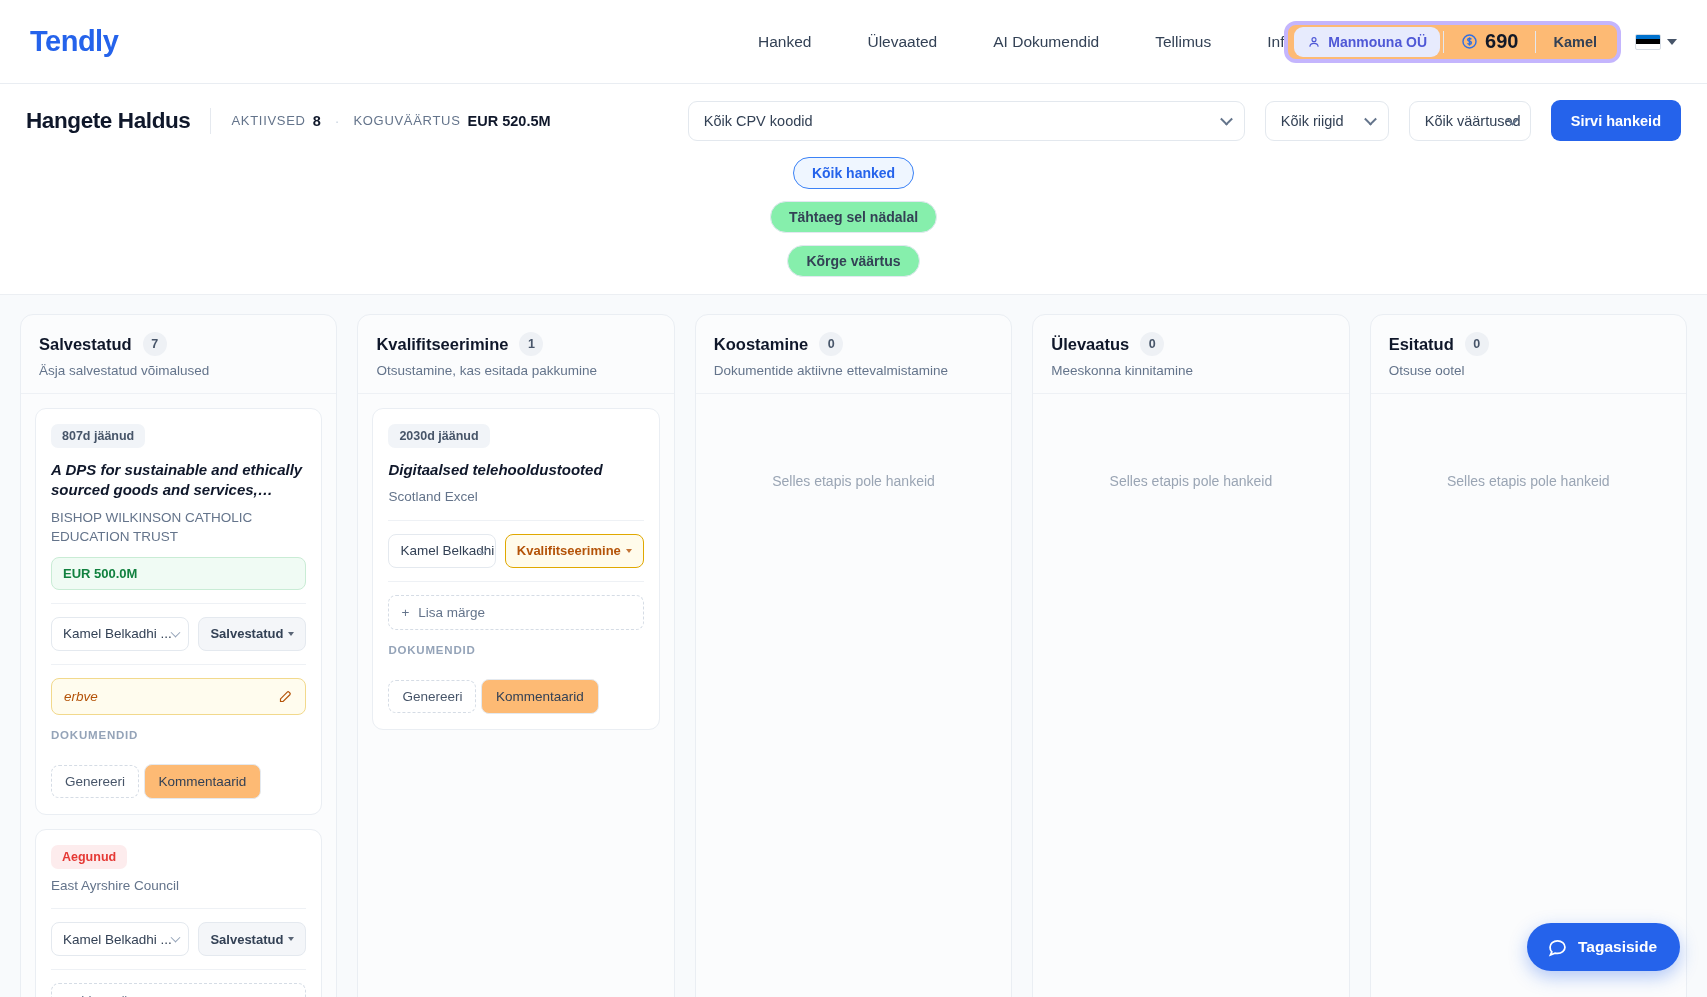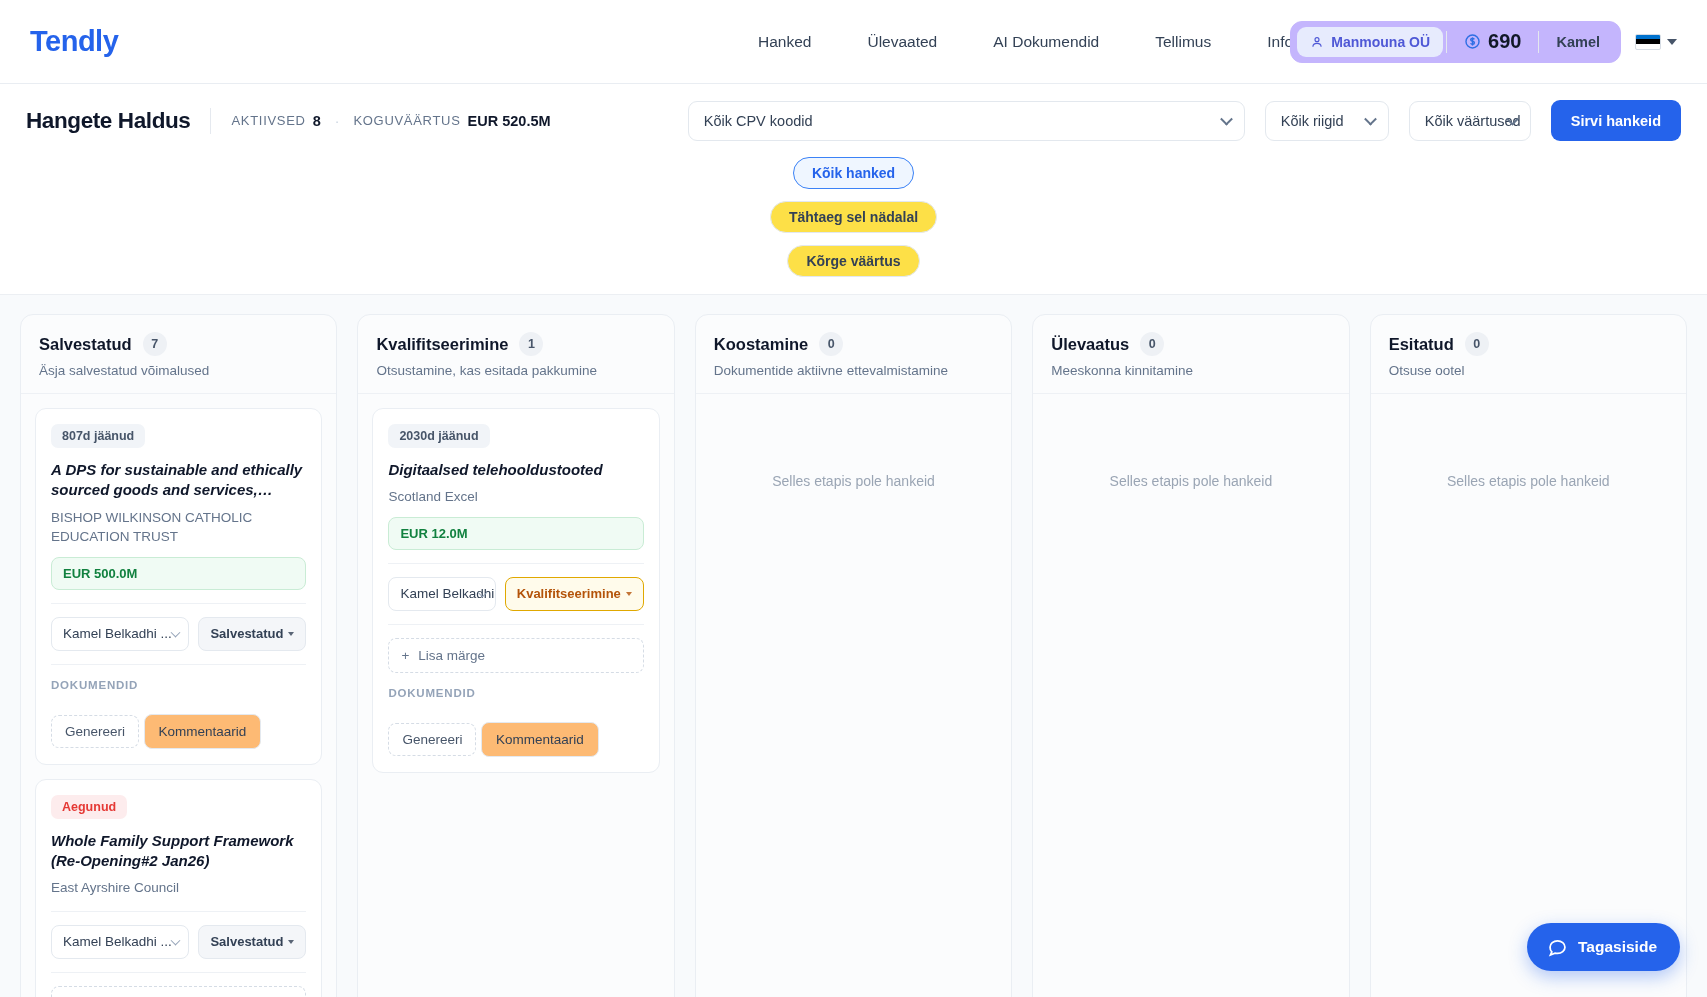--- a/index.html
+++ b/index.html
@@ -45,23 +45,23 @@
   .nav-right {
     position: absolute;
     right: 30px;
     display: flex;
     align-items: center;
     gap: 14px;
   }
   .account-pill {
     display: flex;
     align-items: center;
-    border: 1px solid #c4b5fd;
+    border: 4px solid #c4b5fd;
     border-radius: 12px;
-    background: #c4b5fd;
+    background: #fdba74;
     height: 42px;
     padding: 4px 6px;
   }
   .org-chip {
     display: flex;
     align-items: center;
     gap: 7px;
     background: #e7ebfd;
     border-radius: 9px;
     padding: 7px 13px;
@@ -154,21 +154,21 @@
 
   .chips {
     display: flex; align-items: center; gap: 12px;
     padding: 16px 0 17px 0;
     flex-direction: column;
   }
   .chip {
     height: 32px;
     border-radius: 16px;
     border: 1px solid #e2e8f0;
-    background: #fde047;
+    background: #86efac;
     color: #334155;
     font-size: 14px; font-weight: 600;
     display: flex; align-items: center;
     padding: 0 18px;
     cursor: pointer;
     white-space: nowrap;
   }
   .chip.active {
     border-color: #3b82f6;
     background: #eff6ff;
@@ -432,28 +432,33 @@
           <div class="owner-select">
             <span>Kamel Belkadhi ...</span>
             <span class="chev"></span>
           </div>
           <div class="stage-btn stage-gray">
             <span>Salvestatud</span>
             <span class="tri-down"></span>
           </div>
         </div>
         <div class="hr"></div>
+        <div class="note-box">
+          <span class="note-text">erbve</span>
+          <svg width="15" height="15" viewBox="0 0 24 24" fill="none" stroke="#b45309" stroke-width="1.9">
+            <path d="M4 20h4.2L19 9.2a2 2 0 0 0 0-2.8l-1.4-1.4a2 2 0 0 0-2.8 0L4 15.8V20z"></path>
+          </svg>
+        </div>
         <div class="docs-label">DOKUMENDID</div>
         <div class="gen-btn">Genereeri</div>
         <div class="comments-btn">Kommentaarid</div>
       </div>
 
       <div class="card">
         <span class="badge badge-red">Aegunud</span>
-        <div class="card-title">Whole Family Support Framework (Re-Opening#2 Jan26)</div>
         <div class="card-org">East Ayrshire Council</div>
         <div class="hr"></div>
         <div class="row-controls">
           <div class="owner-select">
             <span>Kamel Belkadhi ...</span>
             <span class="chev"></span>
           </div>
           <div class="stage-btn stage-gray">
             <span>Salvestatud</span>
             <span class="tri-down"></span>
@@ -475,21 +480,20 @@
         <div class="col-title">Kvalifitseerimine</div>
         <div class="col-count">1</div>
       </div>
       <div class="col-sub">Otsustamine, kas esitada pakkumine</div>
     </div>
     <div class="col-body">
       <div class="card">
         <span class="badge badge-gray">2030d jäänud</span>
         <div class="card-title">Digitaalsed telehooldustooted</div>
         <div class="card-org">Scotland Excel</div>
-        <div class="value-box">EUR 12.0M</div>
         <div class="hr"></div>
         <div class="row-controls">
           <div class="owner-select">
             <span>Kamel Belkadhi ...</span>
             <span class="chev"></span>
           </div>
           <div class="stage-btn stage-amber">
             <span>Kvalifitseerimine</span>
             <span class="tri-down"></span>
           </div>

